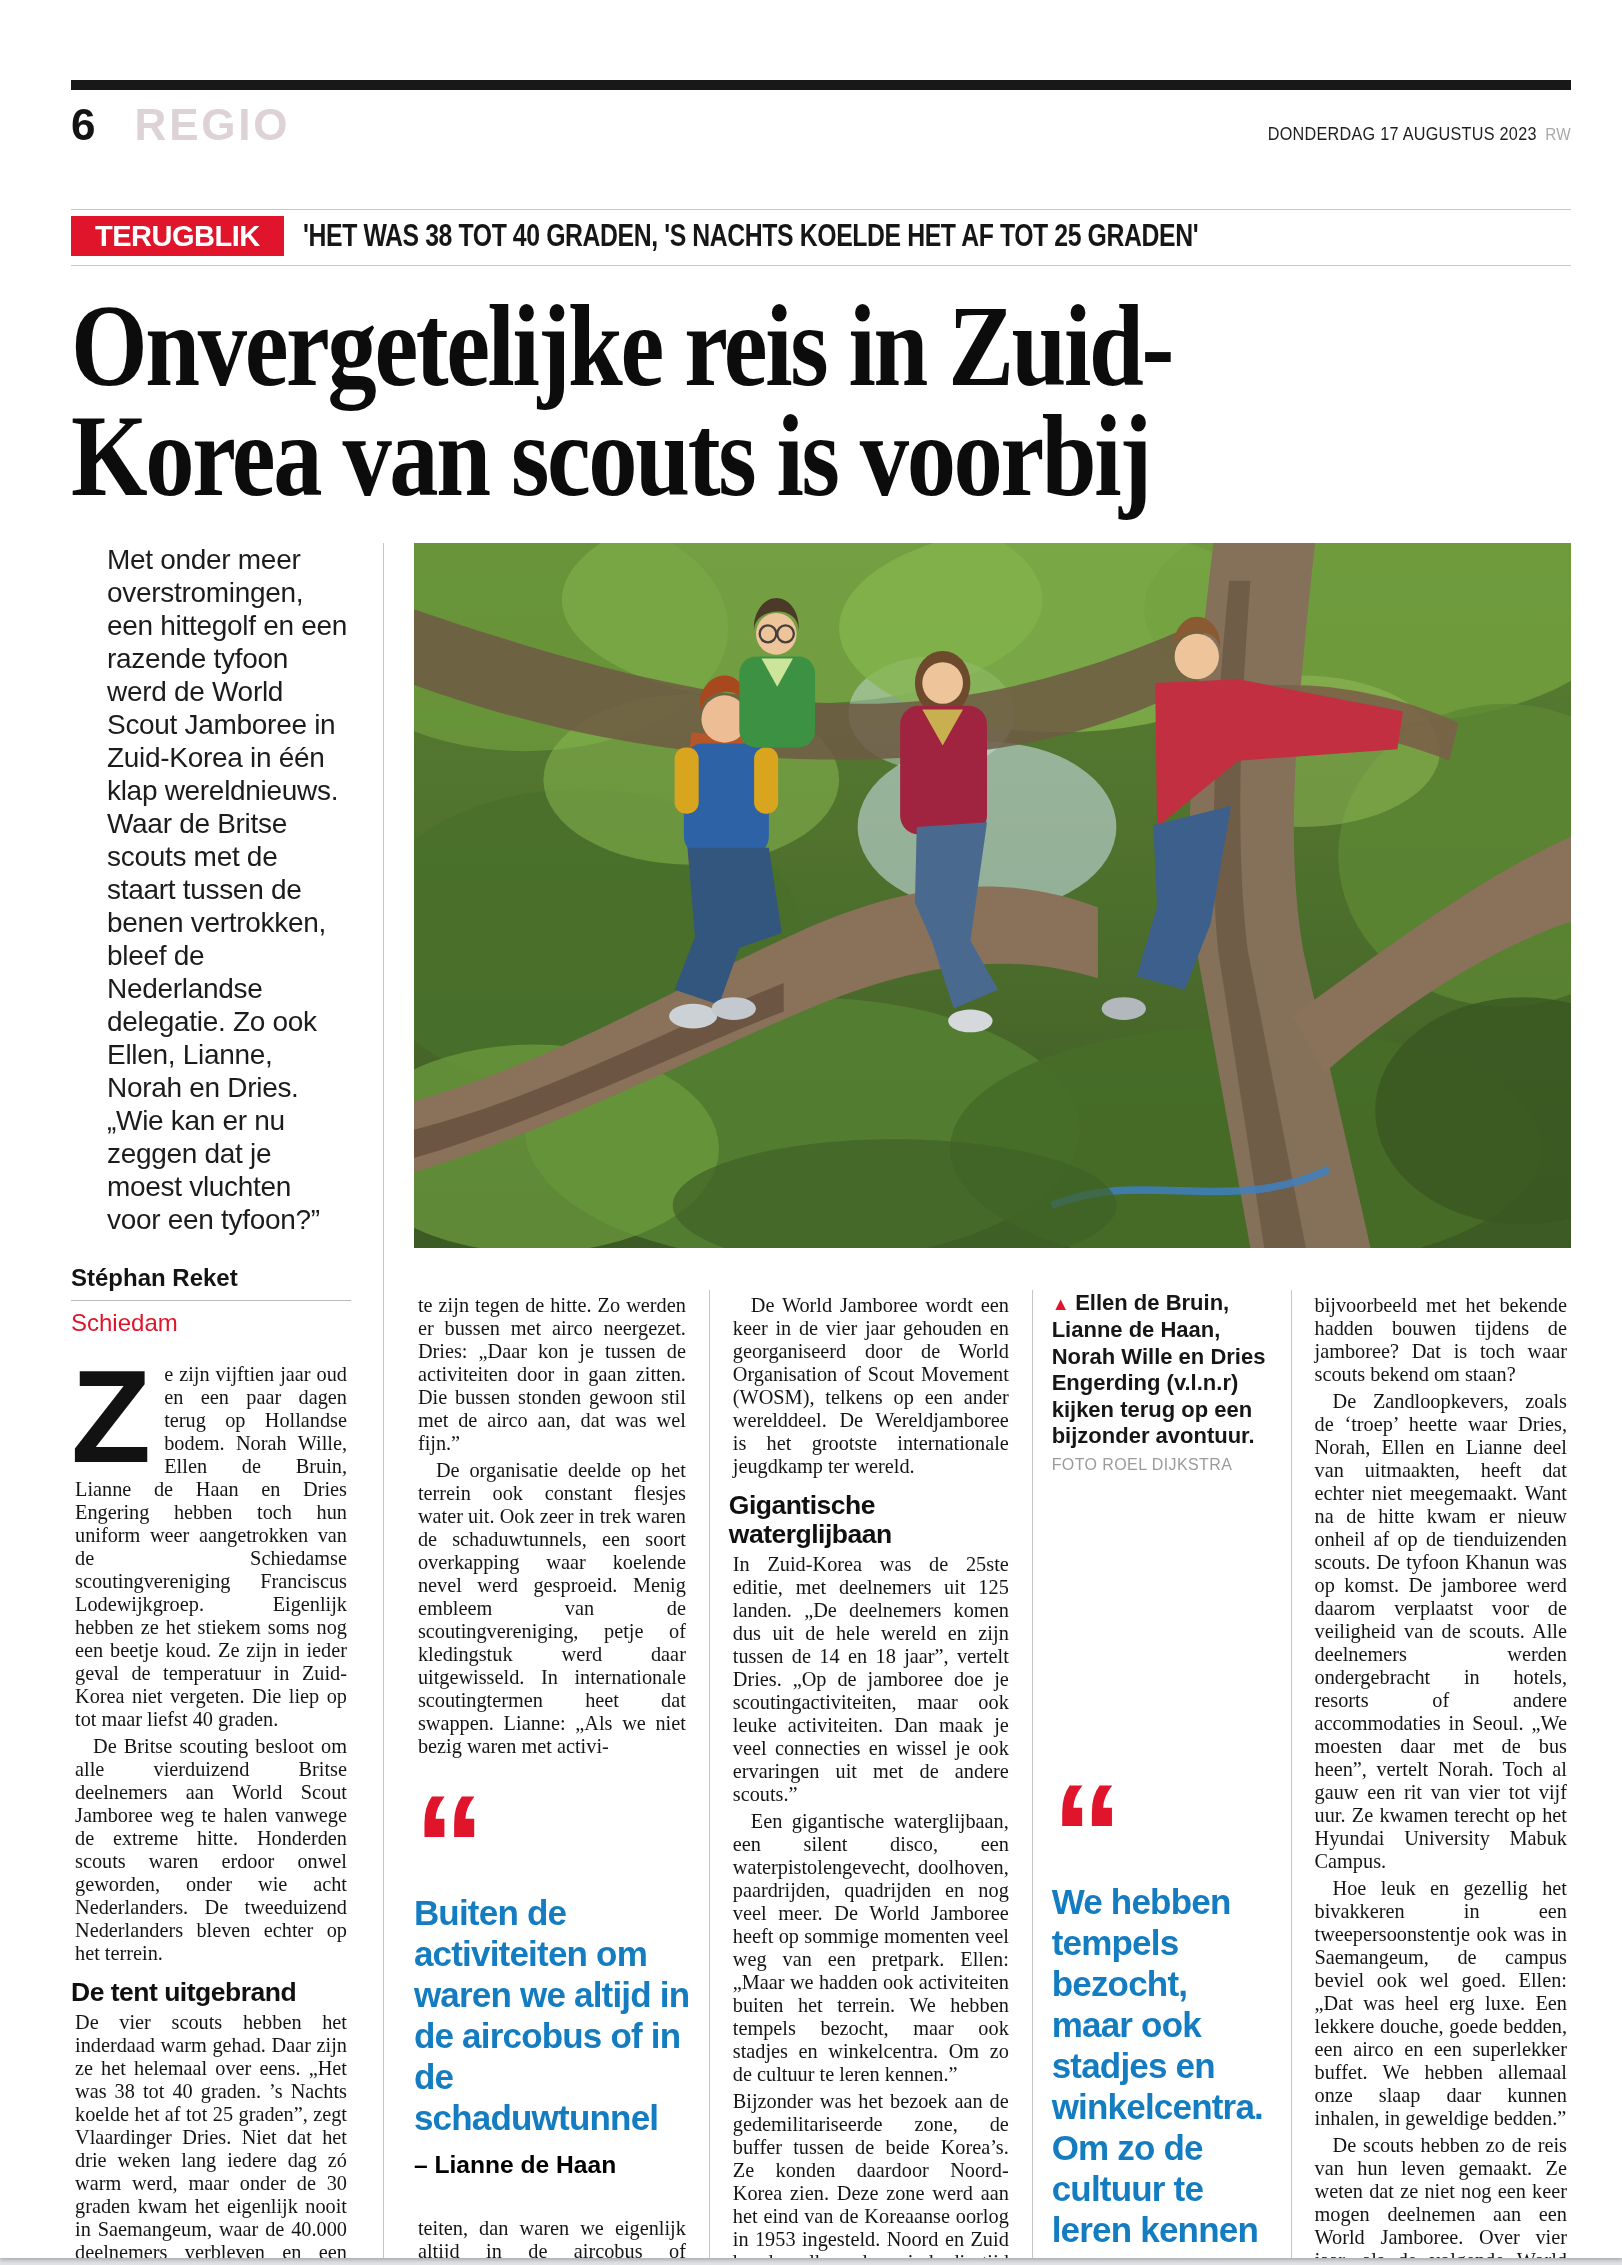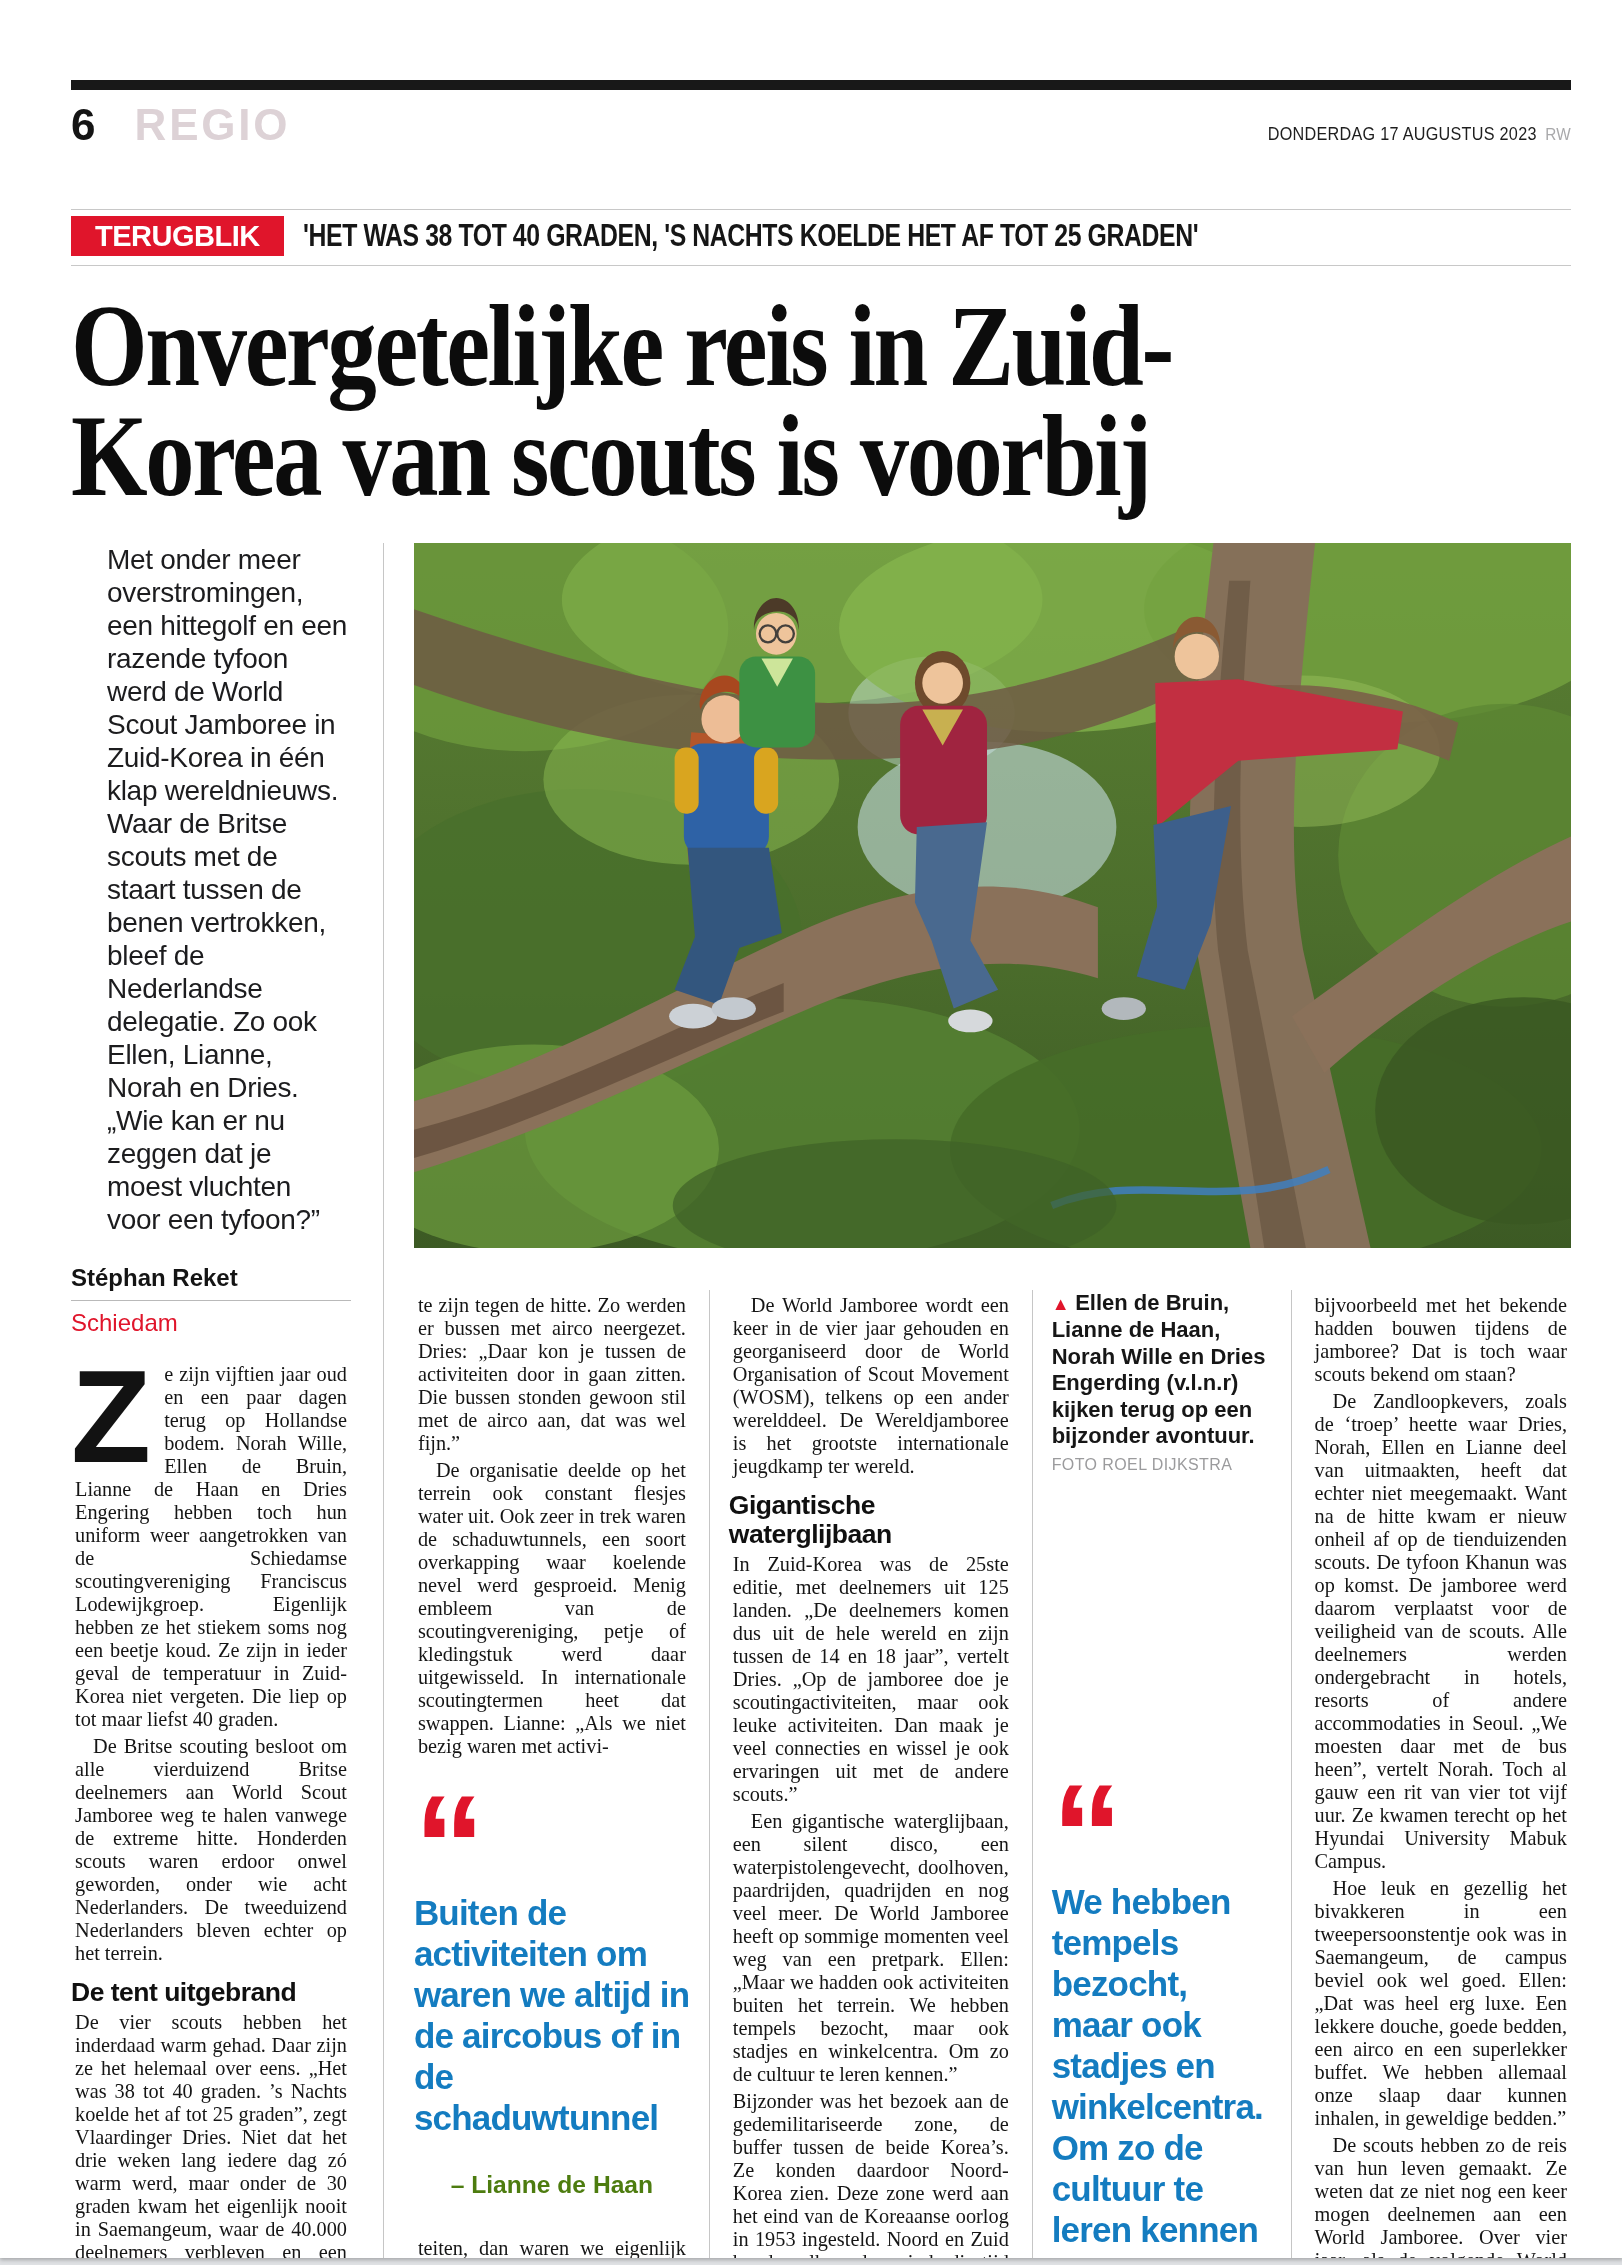--- a/index.html
+++ b/index.html
@@ -56,21 +56,21 @@
   .col3{width:284px;flex:none;}
   .col4{width:220px;flex:none;}
   .col5{flex:1;}
   .vr-c{margin:0 19px;}
 
   
   .pullquote{font-family:"Liberation Sans",sans-serif;margin-top:55px;}
   .pq2{margin-top:324px;}
   .pq-icon{color:var(--accent,#e0152b);font:bold 142px/66px "Liberation Sans",sans-serif;letter-spacing:-5.7px;display:block;height:79px;}
   .pq-text{color:var(--qblue,#147cc0);font-weight:bold;font-size:35px;line-height:41px;letter-spacing:-0.8px;}
-  .pq-attr{margin-top:33px;font-weight:bold;font-size:24.6px;color:#4d7c0f;text-align:center;}
+  .pq-attr{margin-top:13px;font-weight:bold;font-size:24.6px;color:#000000;}
 
   
   .caption{font-family:"Liberation Sans",sans-serif;font-size:22px;line-height:26.5px;color:#161616;}
   .cap-marker{color:var(--accent,#e0152b);font-size:18px;margin-right:5.7px;}
   .cap-bold{font-weight:bold;}
   .cap-credit{font-size:16px;color:#9b9b9d;font-weight:normal;letter-spacing:0.4px;text-align:right;}
 </style>
 </head>
 <body>
 

